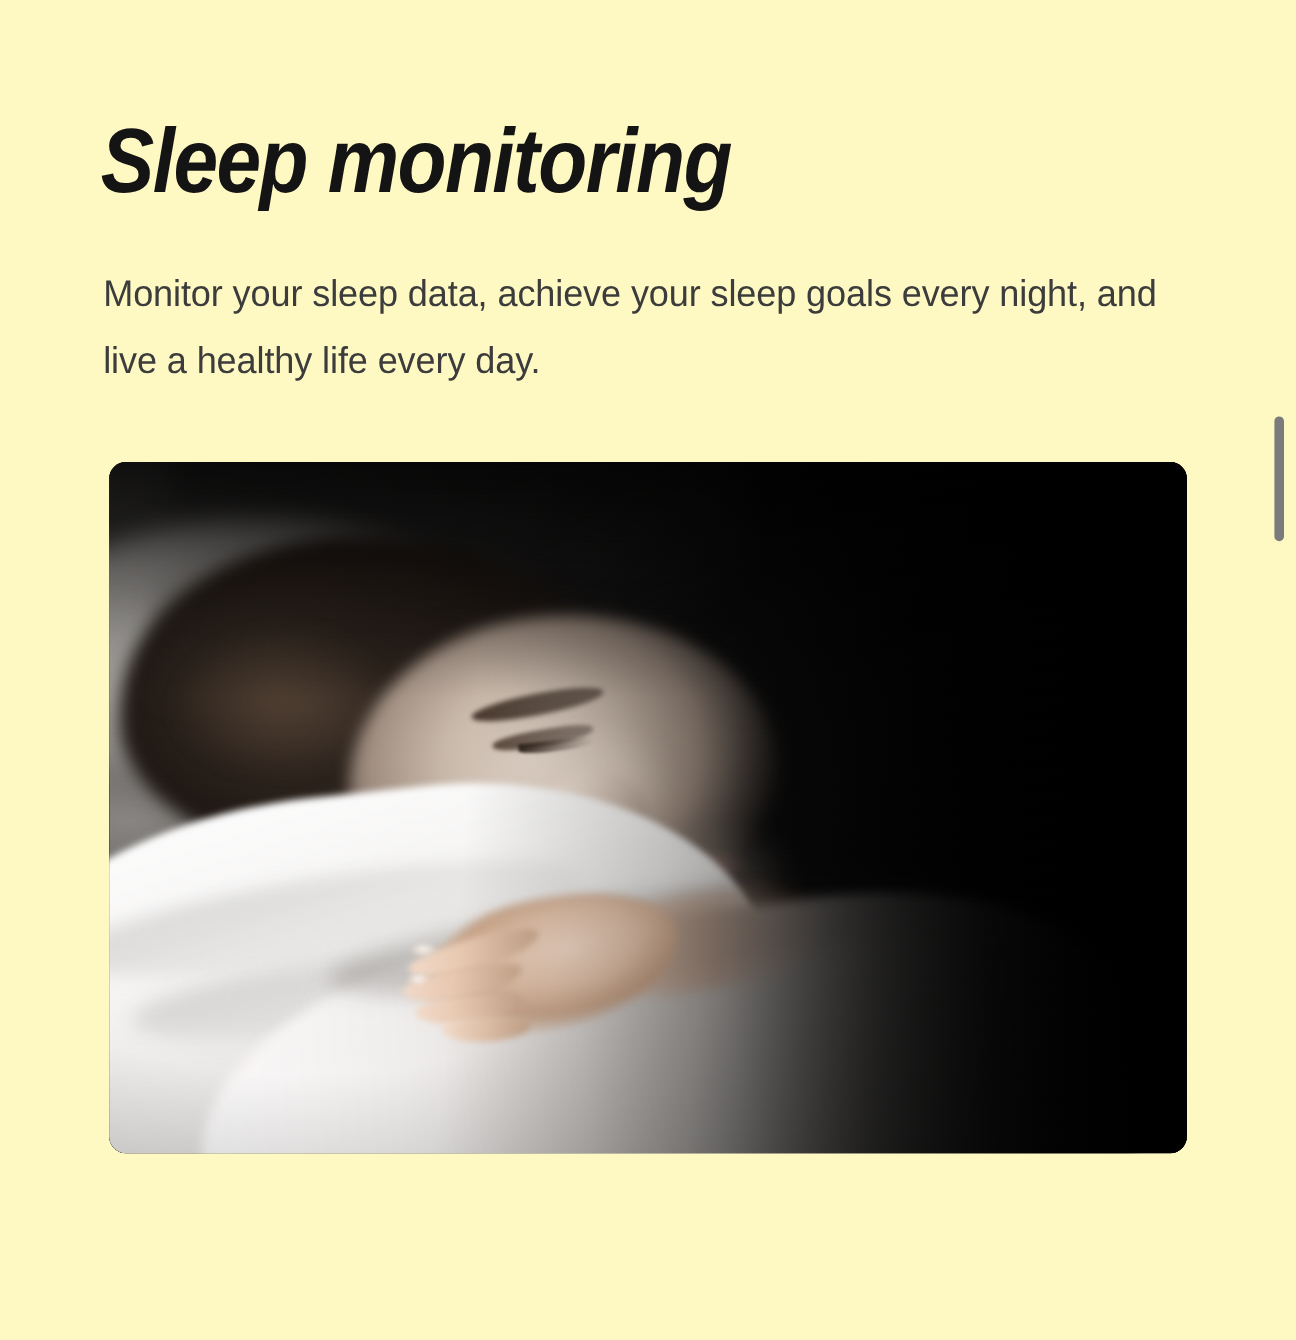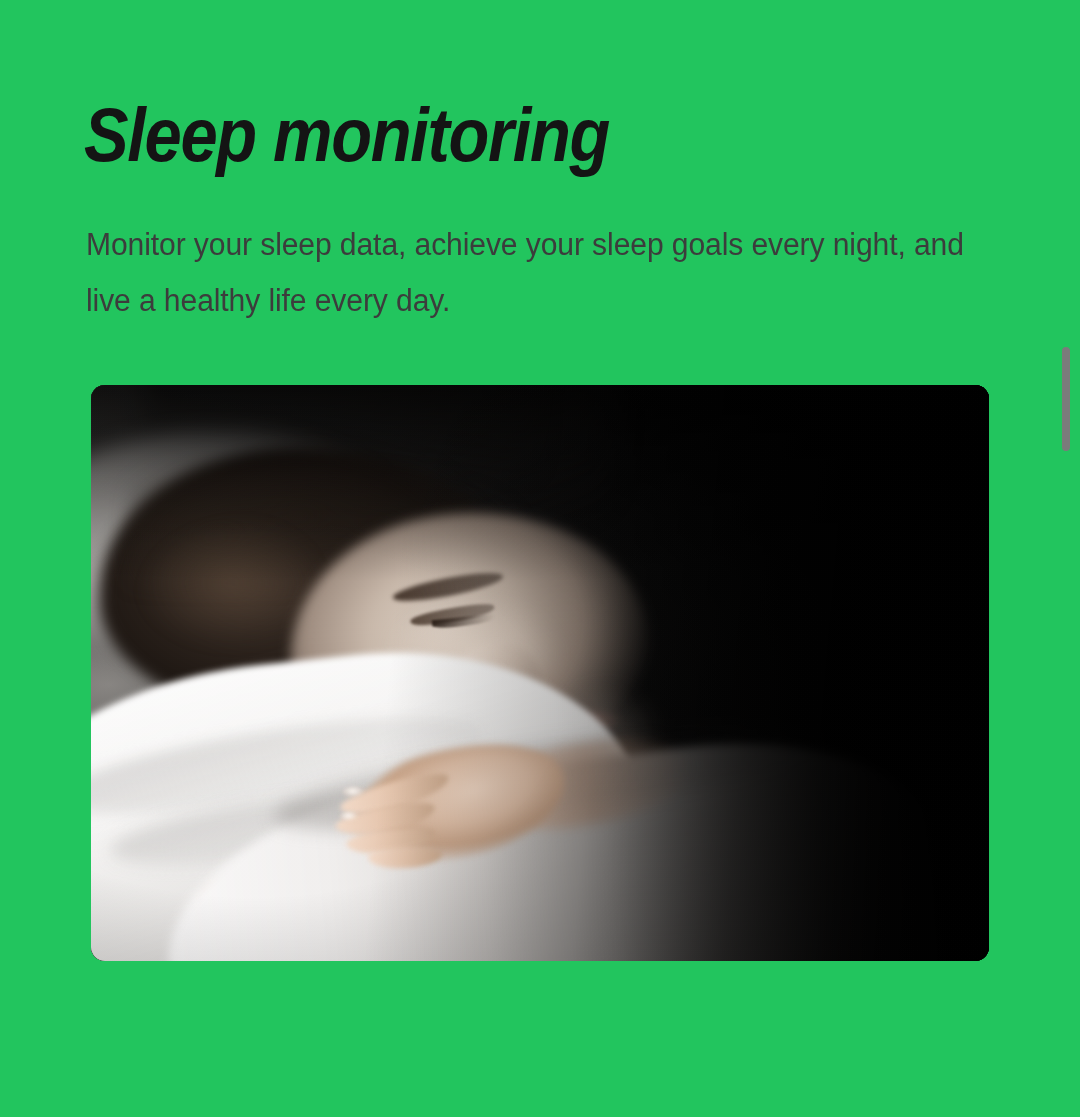--- a/index.html
+++ b/index.html
@@ -12,21 +12,21 @@
     height: 1117px;
     position: relative;
     overflow: hidden;
     font-family: "Liberation Sans", sans-serif;
     -webkit-font-smoothing: antialiased;
   }
 
   .page {
     position: absolute;
     inset: 0;
-    background: #22c55e;
+    background: #fef9c3;
   }
 
   
   .page-title {
     position: absolute;
     left: 84px;
     top: 42px;
     width: 900px;
     font-family: "Liberation Sans", sans-serif;
     font-size: 76px;

